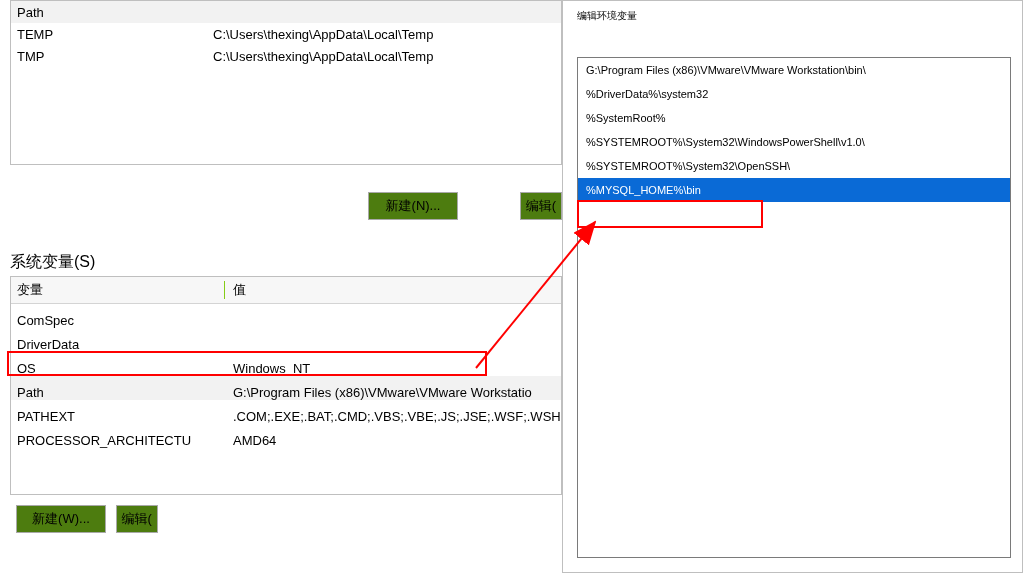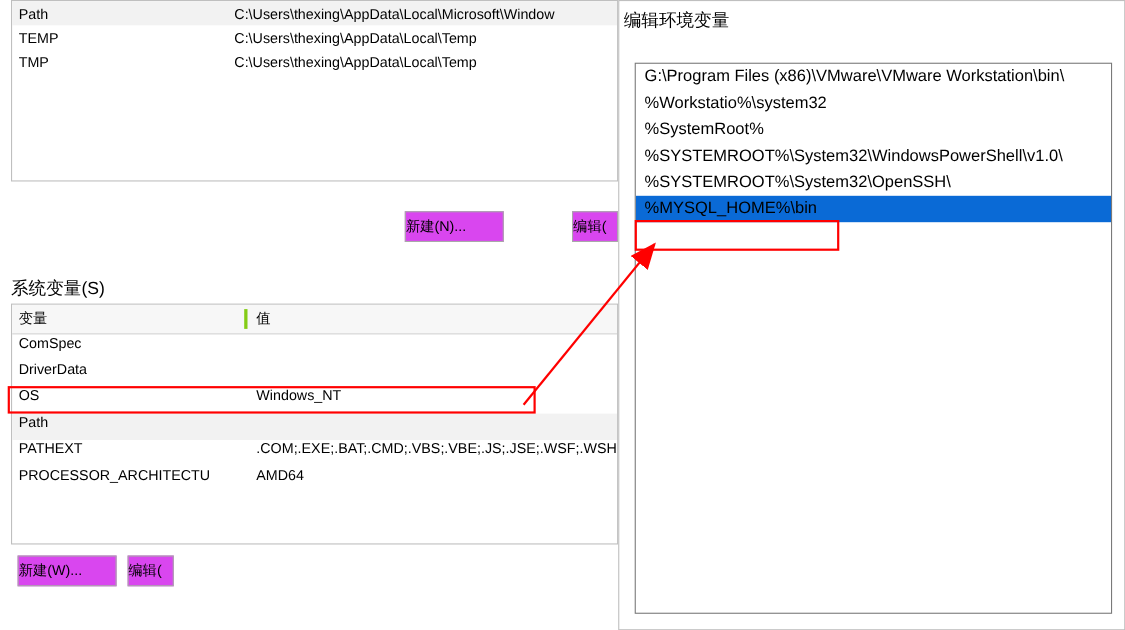--- a/index.html
+++ b/index.html
@@ -5,60 +5,59 @@
   html,body{margin:0;padding:0;height:100%;font-family:"Microsoft YaHei","Segoe UI",sans-serif;font-size:13px;color:#000;background:#fff;overflow:hidden}
   .root{position:relative;width:1023px;height:498px;background:#fff;border:0}
   
   .left{position:absolute;left:0;top:0;width:562px;height:573px}
   .userbox{position:absolute;left:10px;top:0;right:0;height:165px;border:1px solid #bfbfbf;background:#fff;box-sizing:border-box;overflow:hidden}
   .ur{display:flex;height:22px;align-items:center}
   .ur .c1{width:198px;padding-left:6px;box-sizing:border-box;white-space:nowrap;overflow:hidden}
   .ur .c2{flex:1;padding-left:4px;white-space:nowrap;overflow:hidden}
   .urhl{background:#f2f2f2}
   .btnrow{position:absolute;left:10px;top:184px;right:0;height:40px}
-  .btn{display:inline-block;min-width:90px;height:28px;line-height:26px;text-align:left;border:1px solid #a9a9a9;background:#d946ef;font-size:13px;box-sizing:border-box;margin-left:6px;cursor:pointer}
+  .btn{display:inline-block;min-width:90px;height:28px;line-height:26px;text-align:center;border:1px solid #a9a9a9;background:#4d7c0f;font-size:13px;box-sizing:border-box;margin-left:6px;cursor:pointer}
   .btnrow .btn{position:absolute}
   .btn-new-u{right:104px;top:8px}
   .btn-edit-u{right:0;top:8px;width:42px;min-width:42px}
   .syslabel{position:absolute;left:10px;top:252px;font-size:16px}
   .sysbox{position:absolute;left:10px;top:276px;right:0;bottom:78px;border:1px solid #bfbfbf;background:#fff;box-sizing:border-box;overflow:hidden}
   .sh{display:flex;height:26px;align-items:center;background:#f7f7f7;border-bottom:1px solid #d4d4d4}
-  .sh .c1{width:214px;padding-left:6px;border-right:3px solid #84cc16;box-sizing:border-box}
+  .sh .c1{width:214px;padding-left:6px;border-right:1px solid #84cc16;box-sizing:border-box}
   .sh .c2{flex:1;padding-left:8px}
-  .sr{display:flex;height:24px;align-items:flex-start}
+  .sr{display:flex;height:24px;align-items:flex-end}
   .sr .c1{width:214px;padding-left:6px;box-sizing:border-box;white-space:nowrap;overflow:hidden;text-overflow:clip}
   .sr .c2{flex:1;padding-left:8px;white-space:nowrap;overflow:hidden;text-overflow:clip}
   .srhl{background:#f2f2f2}
   .red-sys{position:absolute;border:2px solid #f00;box-sizing:border-box;pointer-events:none}
   .red-sys-box{left:7px;top:351px;width:480px;height:25px}
   .btnrow2{position:absolute;left:10px;bottom:28px;right:0;height:40px}
   .btn-new-s{right:104px;top:8px}
   .btn-edit-s{right:0;top:8px;width:42px;min-width:42px}
   
   .right{position:absolute;left:562px;top:0;width:461px;height:573px;border:1px solid #bfbfbf;background:#fff;box-sizing:border-box}
-  .rtitle{position:absolute;left:4px;top:8px;font-size:16px}
+  .rtitle{position:absolute;left:14px;top:8px;font-size:10px}
   .listbox{position:absolute;left:14px;top:56px;width:434px;bottom:14px;border:1px solid #7a7a7a;background:#fff;box-sizing:border-box;overflow:hidden}
-  .lr{height:24px;line-height:24px;padding-left:8px;white-space:nowrap;overflow:hidden;font-size:15px}
-  .lr.sel{background:#0a6ad6;color:#000000}
+  .lr{height:24px;line-height:24px;padding-left:8px;white-space:nowrap;overflow:hidden;font-size:11px}
+  .lr.sel{background:#0a6ad6;color:#ffffff}
   .red-list{position:absolute;left:14px;top:199px;width:186px;height:28px;border:2px solid #f00;box-sizing:border-box;pointer-events:none}
   
   .arrow{position:absolute;pointer-events:none}
   .arrow svg{overflow:visible}
 </style>
 </head>
 <body>
 
 <div class="root">
 
   <div class="left">
 
     <div class="userbox">
       <div class="ur urhl">
         <div class="c1">Path</div>
-        <div class="c2">C:\Users\thexing\AppData\Local\Microsoft\Window</div>
       </div>
       <div class="ur">
         <div class="c1">TEMP</div>
         <div class="c2">C:\Users\thexing\AppData\Local\Temp</div>
       </div>
       <div class="ur">
         <div class="c1">TMP</div>
         <div class="c2">C:\Users\thexing\AppData\Local\Temp</div>
       </div>
     </div>
@@ -80,20 +79,21 @@
       </div>
       <div class="sr">
         <div class="c1">DriverData</div>
       </div>
       <div class="sr">
         <div class="c1">OS</div>
         <div class="c2">Windows_NT</div>
       </div>
       <div class="sr srhl">
         <div class="c1">Path</div>
+        <div class="c2">G:\Program Files (x86)\VMware\VMware Workstatio</div>
       </div>
       <div class="sr">
         <div class="c1">PATHEXT</div>
         <div class="c2">.COM;.EXE;.BAT;.CMD;.VBS;.VBE;.JS;.JSE;.WSF;.WSH;.M</div>
       </div>
       <div class="sr">
         <div class="c1">PROCESSOR_ARCHITECTU</div>
         <div class="c2">AMD64</div>
       </div>
     </div>
@@ -104,21 +104,21 @@
       <div class="btn btn-new-s">新建(W)...</div>
       <div class="btn btn-edit-s">编辑(</div>
     </div>
   </div>
 
   <div class="right">
     <div class="rtitle">编辑环境变量</div>
 
     <div class="listbox">
       <div class="lr">G:\Program Files (x86)\VMware\VMware Workstation\bin\</div>
-      <div class="lr">%Workstatio%\system32</div>
+      <div class="lr">%DriverData%\system32</div>
       <div class="lr">%SystemRoot%</div>
       <div class="lr">%SYSTEMROOT%\System32\WindowsPowerShell\v1.0\</div>
       <div class="lr">%SYSTEMROOT%\System32\OpenSSH\</div>
       <div class="lr sel">%MYSQL_HOME%\bin</div>
     </div>
 
     <div class="red-list"></div>
   </div>
 
   <div class="arrow" style="left:0;top:0;width:1023px;height:573px">

